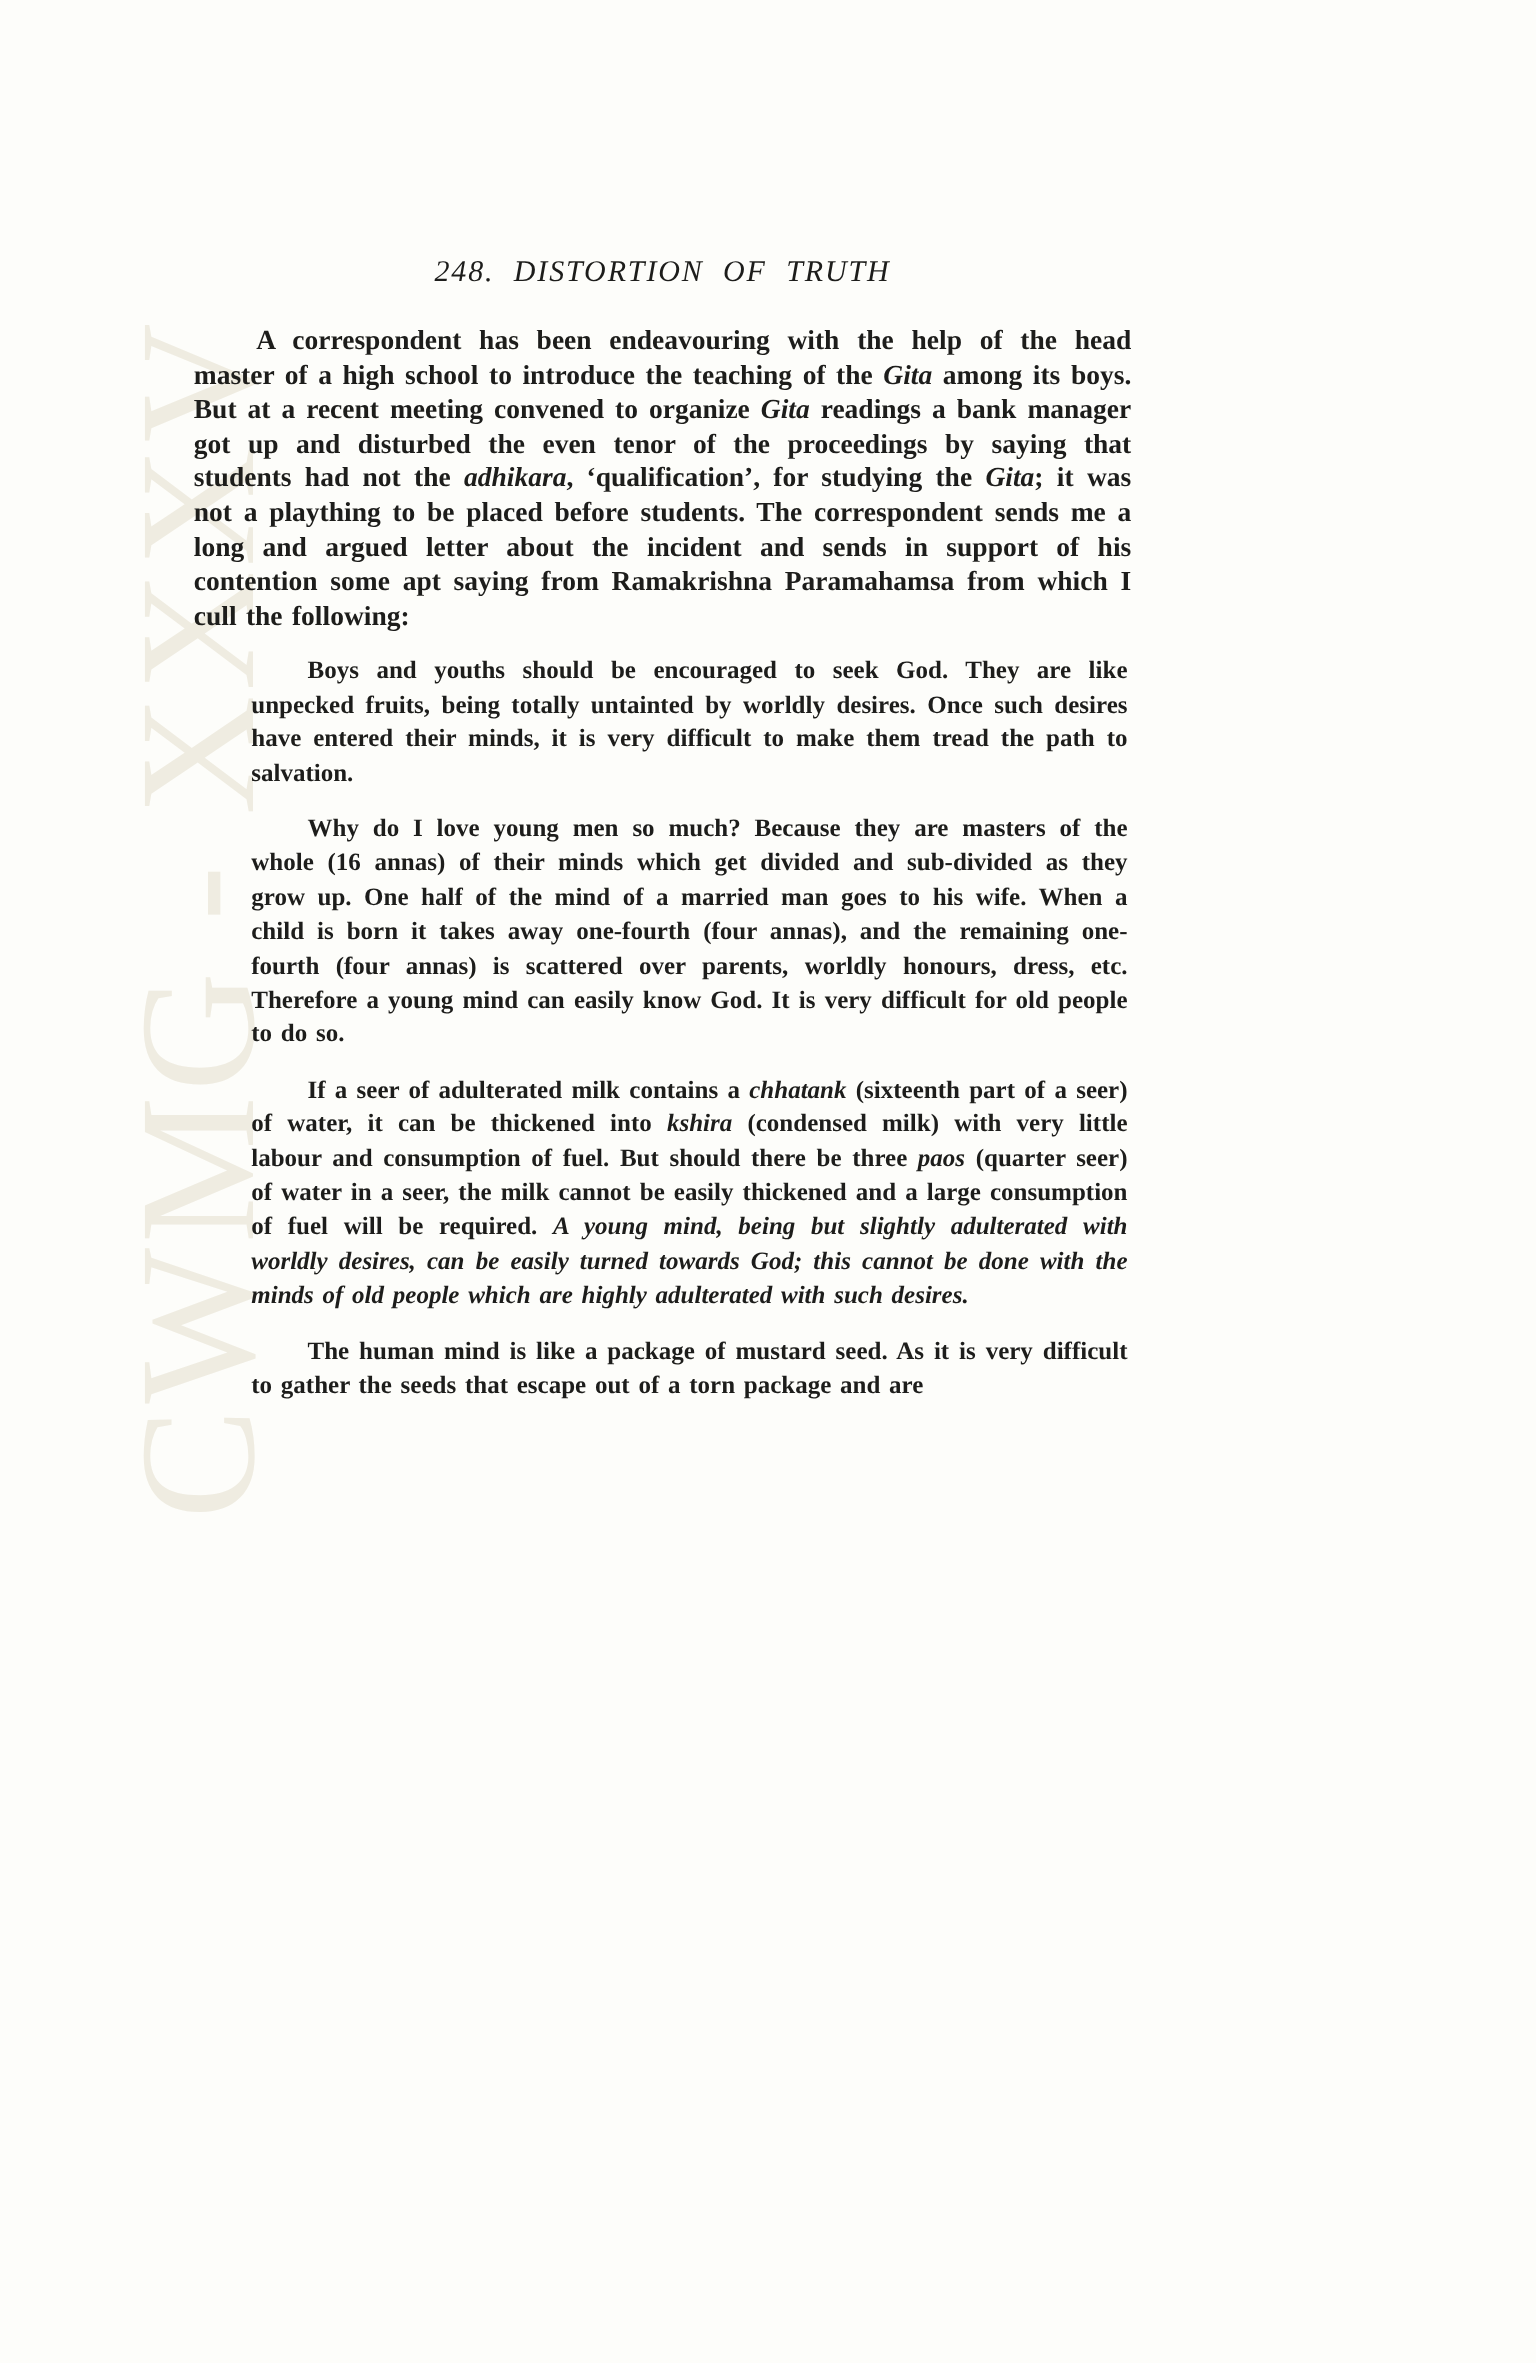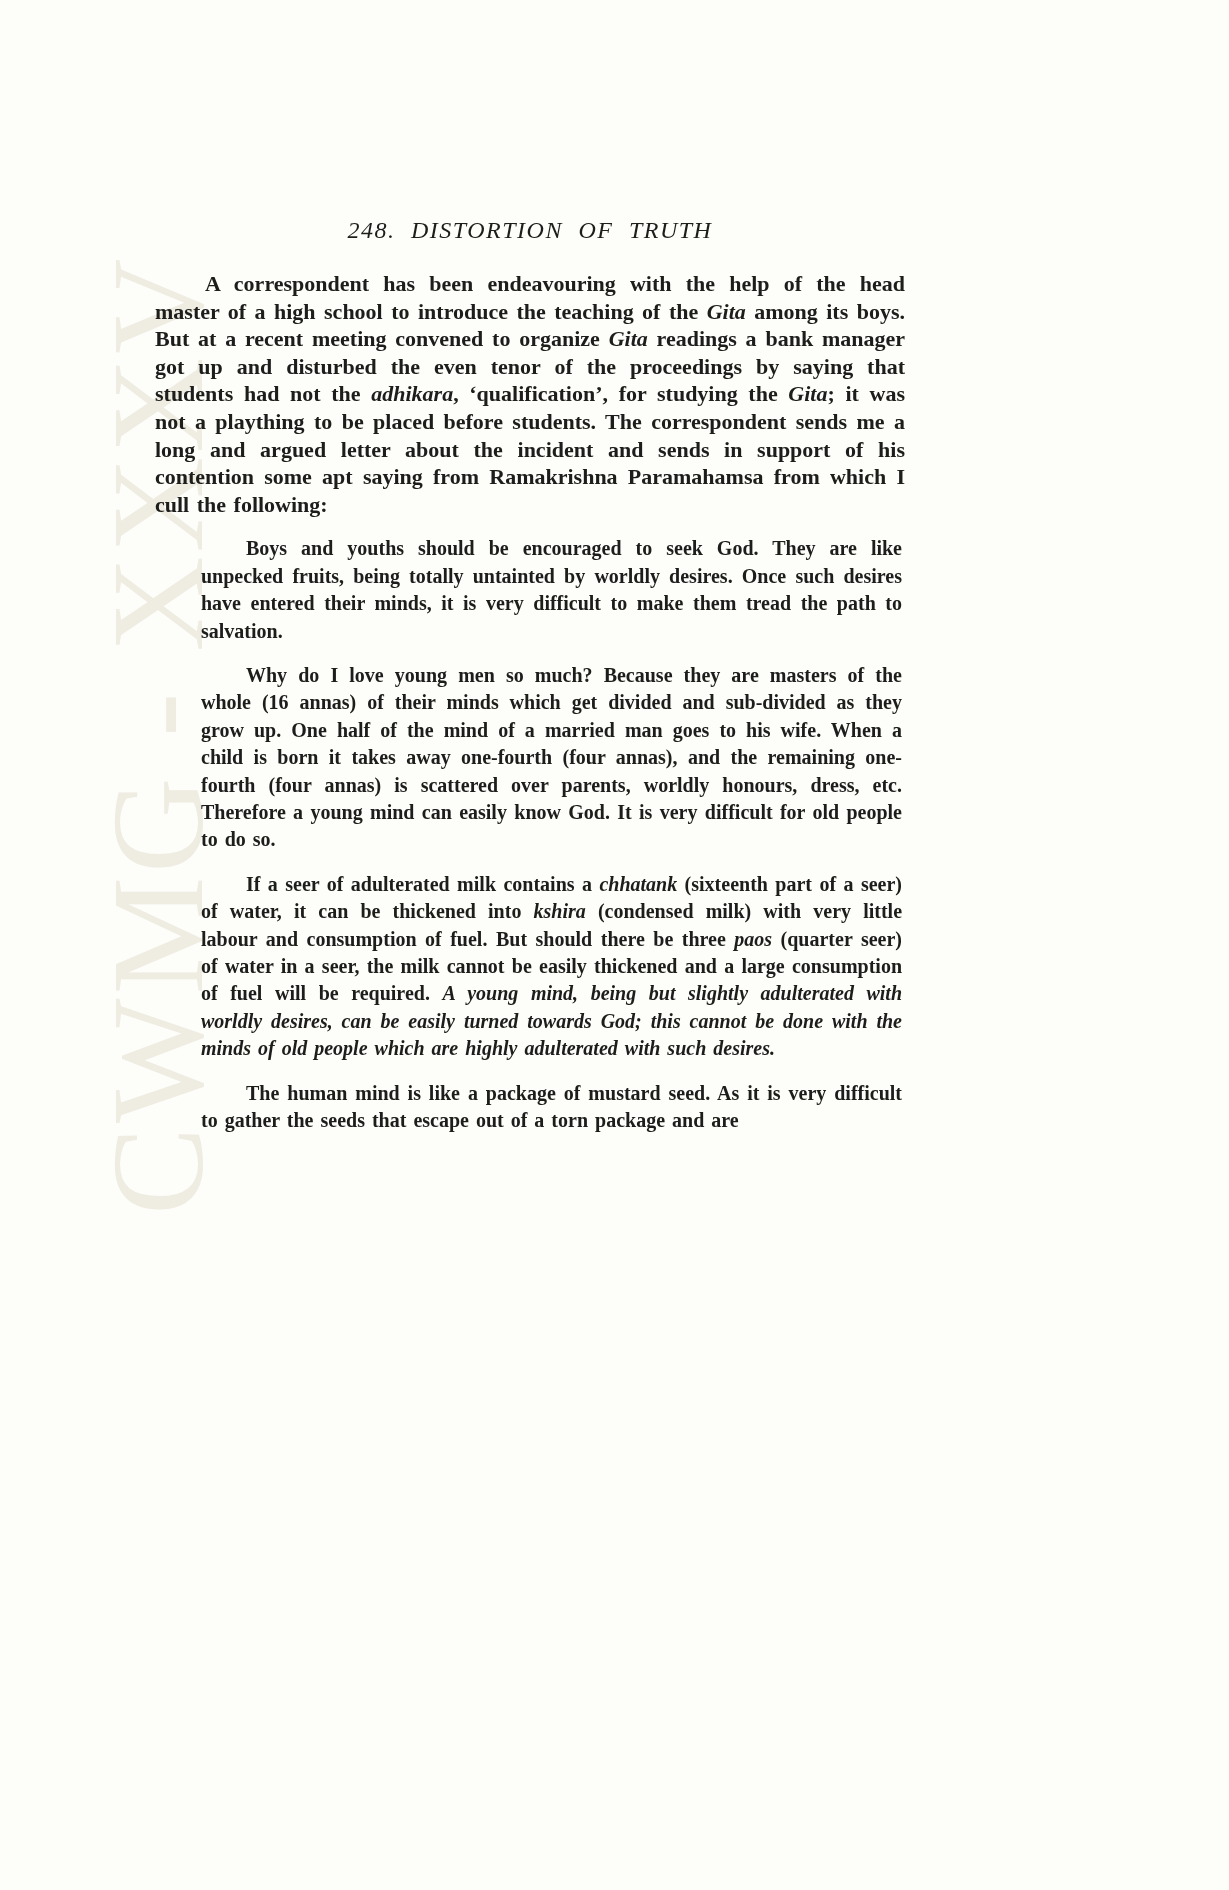--- a/index.html
+++ b/index.html
@@ -32,21 +32,21 @@
     pointer-events: none;
     line-height: 1;
   }
   .content {
     position: absolute;
     left: 155px;
     top: 205px;
     width: 750px;
   }
   .title {
-    margin: 12px 0 26px 0;
+    margin: 0 0 26px 0;
     text-align: center;
     font-style: italic;
     font-weight: normal;
     font-size: 24px;
     letter-spacing: 1.5px;
     word-spacing: 8px;
     color: #1d1d1b;
   }
   .body p {
     margin: 0;

